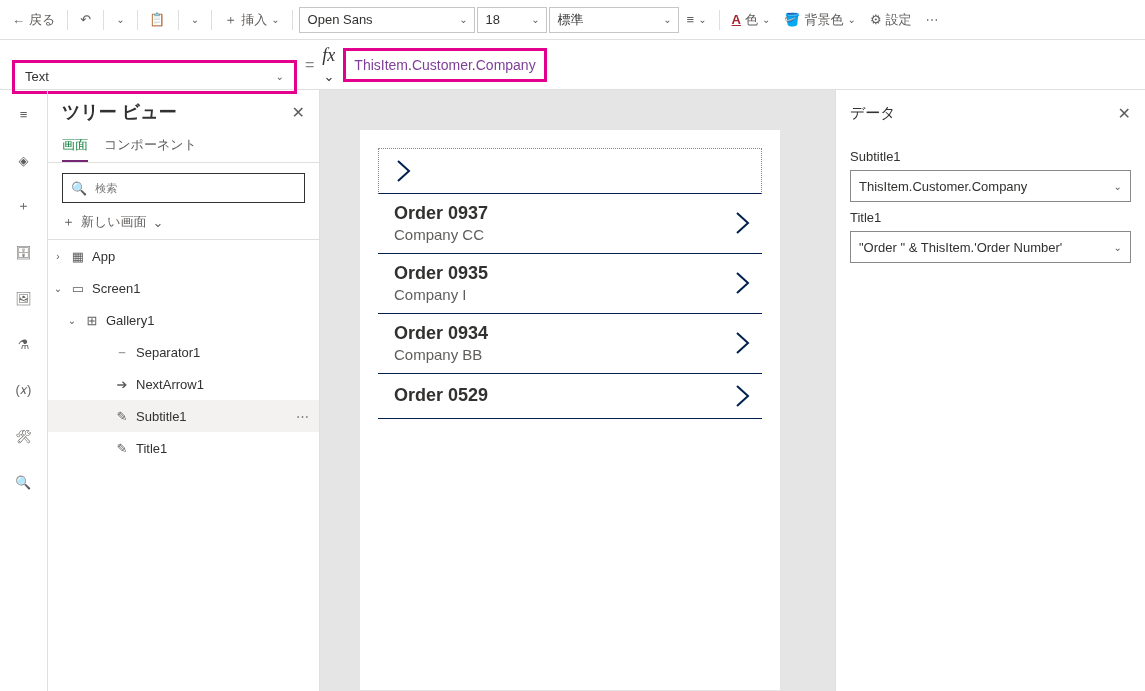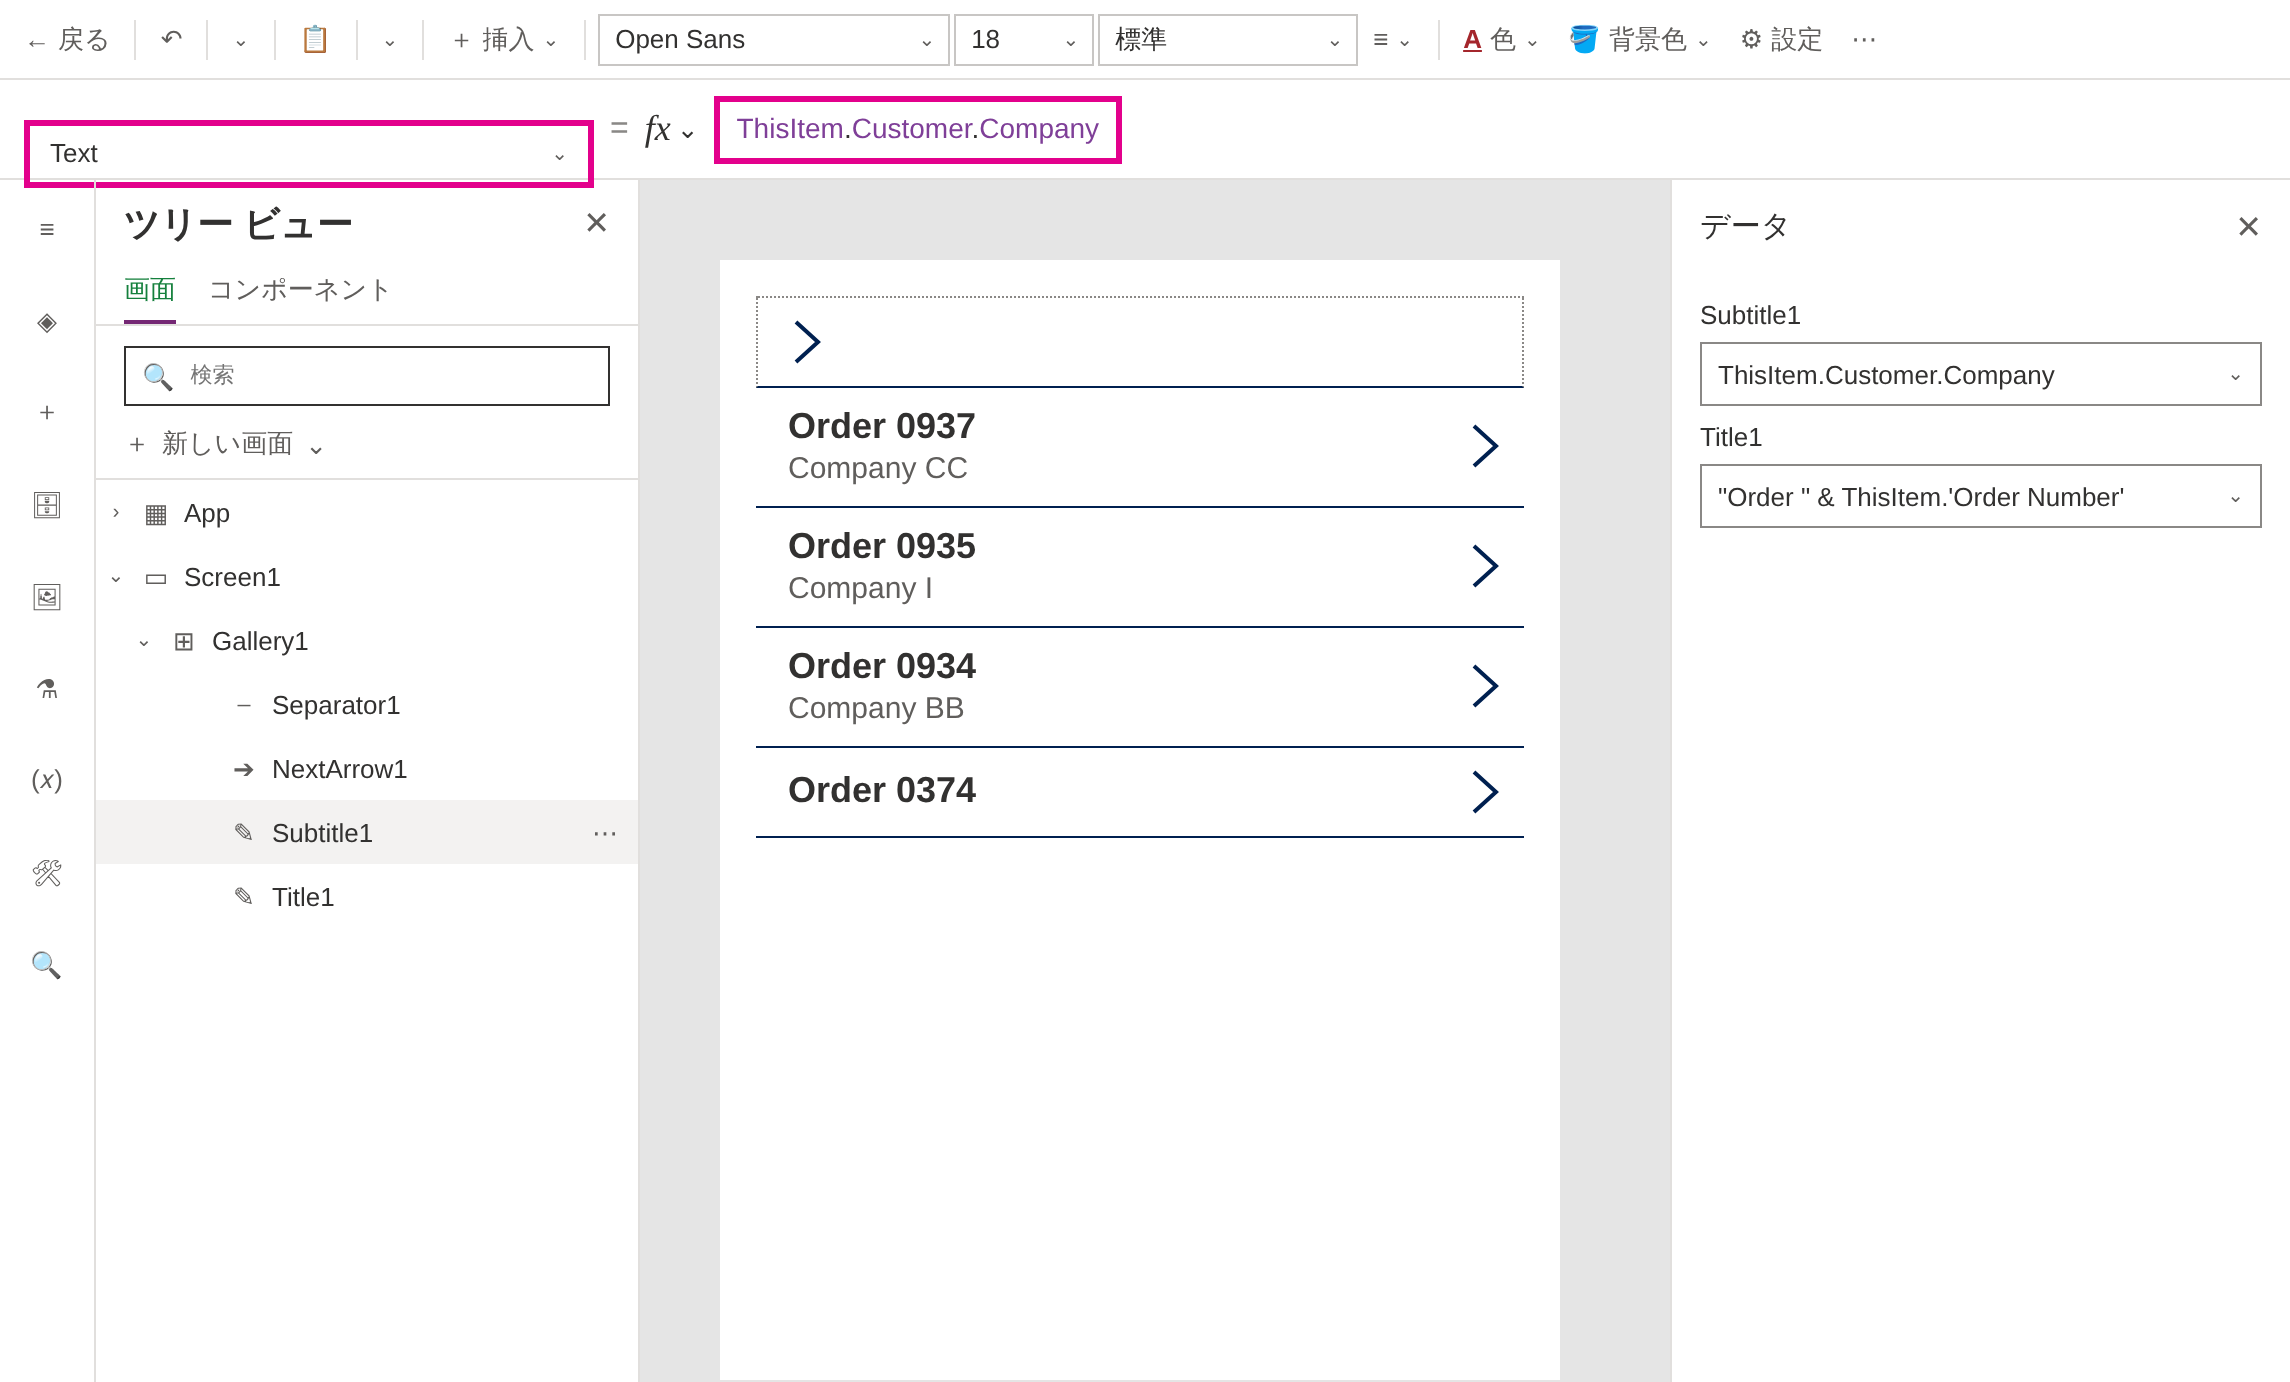--- a/index.html
+++ b/index.html
@@ -11,21 +11,21 @@
   .r-btn .chev { font-size: 10px; }
   .r-sep { width: 1px; height: 20px; background: #e1dfdd; margin: 0 4px; }
   .r-combo { height: 26px; border: 1px solid #c8c6c4; display: flex; align-items: center; padding: 0 6px 0 8px; gap: 6px; cursor: pointer; }
   .r-combo .chev { margin-left: auto; font-size: 10px; color: #605e5c; }
 
   
   .fbar { height: 50px; display: flex; align-items: center; padding: 6px 0; gap: 8px; border-bottom: 1px solid #e1dfdd; }
   .prop-sel { height: 34px; border: 3px solid #e3008c; display: flex; align-items: center; padding: 0 10px; margin-left: 12px; width: 285px; cursor: pointer; margin-top: 24px; }
   .prop-sel .chev { margin-left: auto; font-size: 10px; color: #605e5c; }
   .eq { font-size: 16px; color: #8a8886; }
-  .fx { display: flex; align-items: center; gap: 3px; cursor: pointer; }
+  .fx { display: flex; align-items: center; gap: 3px; cursor: pointer; flex-direction: column; }
   .fx-i { font-style: italic; font-family: serif; font-size: 18px; }
   .formula-box { height: 34px; border: 3px solid #e3008c; display: flex; align-items: center; padding: 0 8px; }
   .formula-box .code { font-family: Consolas, monospace; font-size: 14px; }
   .code .obj { color: #7f3f98; }
   .code .dot { color: #323130; }
   .formula-rest { flex: 1; }
 
   
   .main { display: flex; height: calc(691px - 40px - 50px); }
 
@@ -291,21 +291,21 @@
               <div class="g-sub">Company BB</div>
             </div>
             <div class="g-arrow">
               <svg width="18" height="28" viewBox="0 0 18 28" fill="none">
                 <path d="M3 4 L14 14 L3 24" stroke-width="2"></path>
               </svg>
             </div>
           </div>
           <div class="g-item">
             <div class="g-text">
-              <div class="g-title">Order 0374</div>
+              <div class="g-title">Order 0529</div>
               <div class="g-sub"></div>
             </div>
             <div class="g-arrow">
               <svg width="18" height="28" viewBox="0 0 18 28" fill="none">
                 <path d="M3 4 L14 14 L3 24" stroke-width="2"></path>
               </svg>
             </div>
           </div>
         </div>
     </div>

